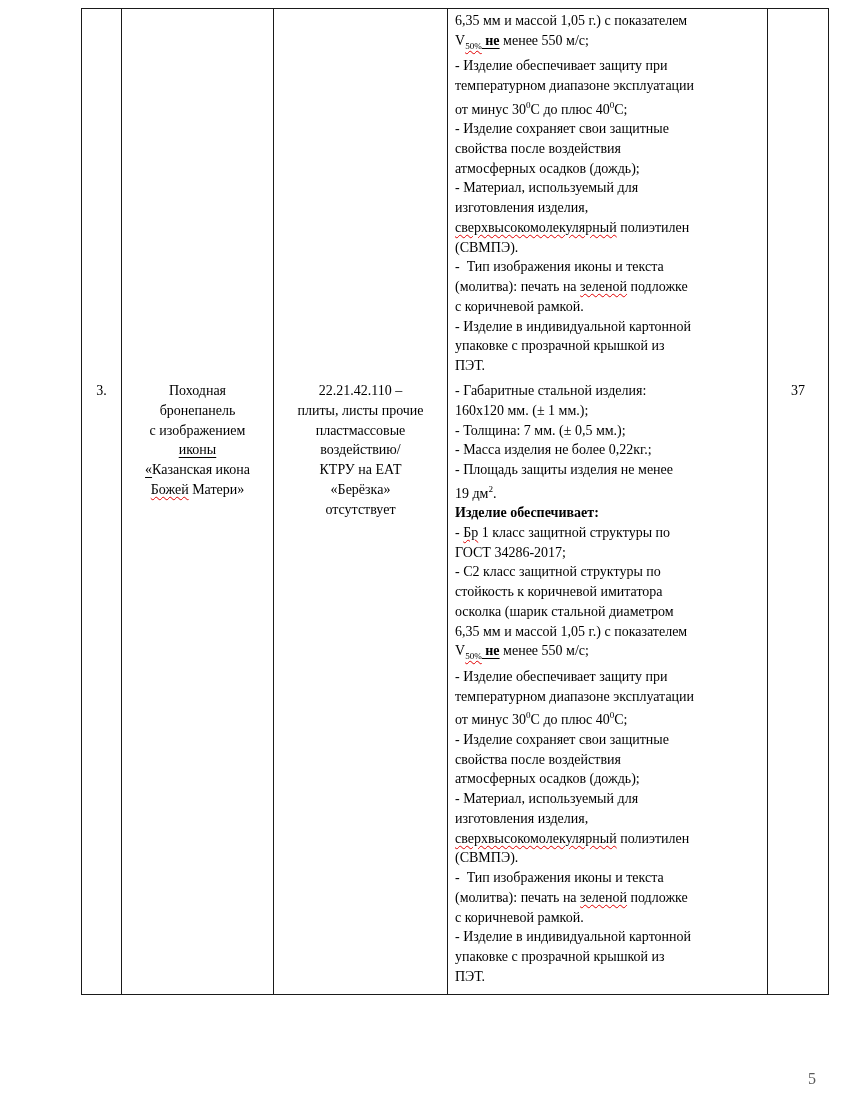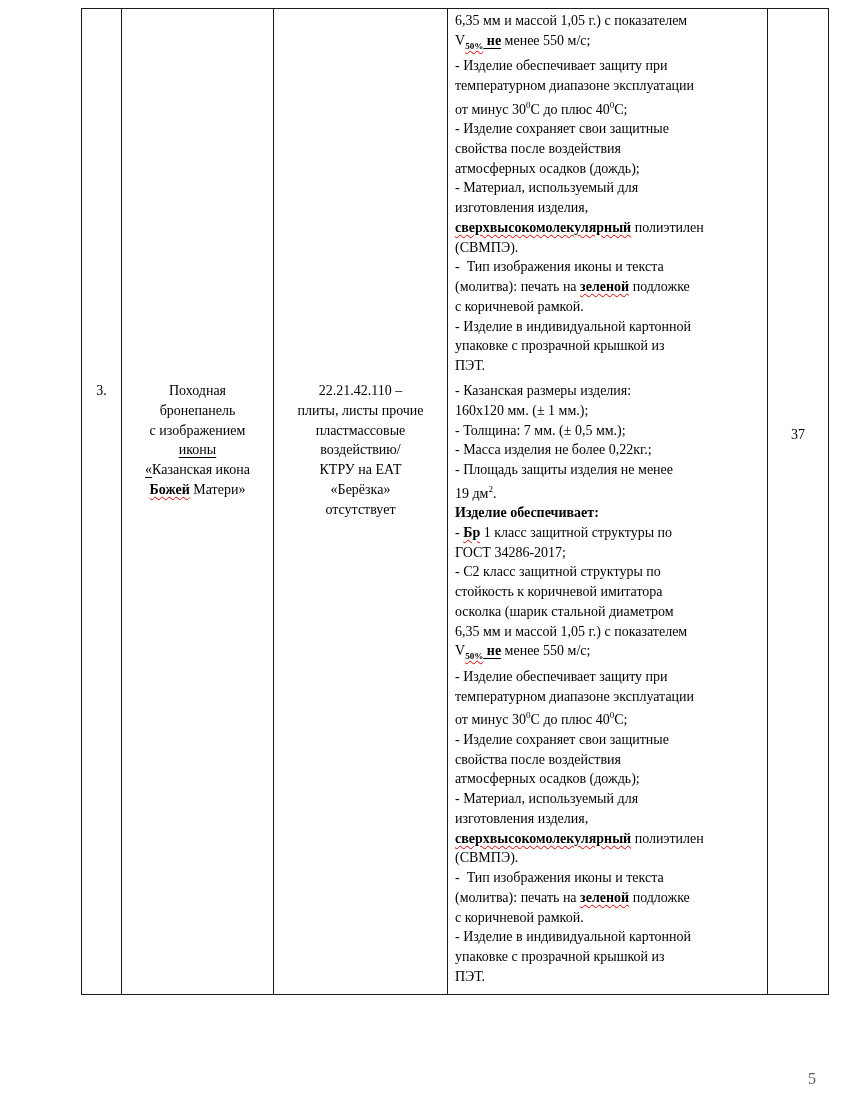--- a/index.html
+++ b/index.html
@@ -17,34 +17,33 @@
     border:1.5px solid #1a1a1a;
     background:#fff;
   }
   .cell {
     border-right:1.5px solid #1a1a1a;
     box-sizing:border-box;
     padding-top:2px;
     overflow:hidden;
     font-size:14px; line-height:19.75px;
   }
-  .cell.last-col { border-right:none;margin-top:44px; }
+  .cell.last-col { border-right:none; }
   .center { text-align:center; }
   .desc { text-align:left; padding-left:7px; padding-right:2px; }
   .ln { white-space:pre; }
   .b { font-weight:bold; }
   .sub { vertical-align:sub; font-size:0.65em; }
   .sup { vertical-align:super; font-size:0.65em; }
   .sq {
     text-decoration-line:underline;
     text-decoration-style:wavy;
     text-decoration-color:#e00000;
     text-decoration-thickness:1px;
     text-underline-offset:2px;
-    font-weight:bold;
   }
   .bd {
     text-decoration-line:underline;
     text-decoration-style:double;
     text-decoration-color:#2e6fd2;
     text-decoration-thickness:1px;
     text-underline-offset:3px;
     text-decoration:underline;
   }
   .sub.sq { text-underline-offset:1px; }
@@ -96,21 +95,21 @@
   <div class="cell center">
       <div class="ln">22.21.42.110 –</div>
       <div class="ln">плиты, листы прочие</div>
       <div class="ln">пластмассовые</div>
       <div class="ln">воздействию/</div>
       <div class="ln">КТРУ на ЕАТ</div>
       <div class="ln">«Берёзка»</div>
       <div class="ln">отсутствует</div>
     </div>
   <div class="cell desc">
-      <div class="ln">- Казанская размеры изделия:</div>
+      <div class="ln">- Габаритные стальной изделия:</div>
       <div class="ln">160х120 мм. (± 1 мм.);</div>
       <div class="ln">- Толщина: 7 мм. (± 0,5 мм.);</div>
       <div class="ln">- Масса изделия не более 0,22кг.;</div>
       <div class="ln">- Площадь защиты изделия не менее</div>
       <div class="ln"><span>19 дм</span><span class="sup">2</span><span>.</span></div>
       <div class="ln"><span class="b">Изделие обеспечивает:</span></div>
       <div class="ln"><span>- </span><span class="sq">Бр</span><span> 1 класс защитной структуры по</span></div>
       <div class="ln">ГОСТ 34286-2017;</div>
       <div class="ln">- С2 класс защитной структуры по</div>
       <div class="ln">стойкость к коричневой имитатора</div>

